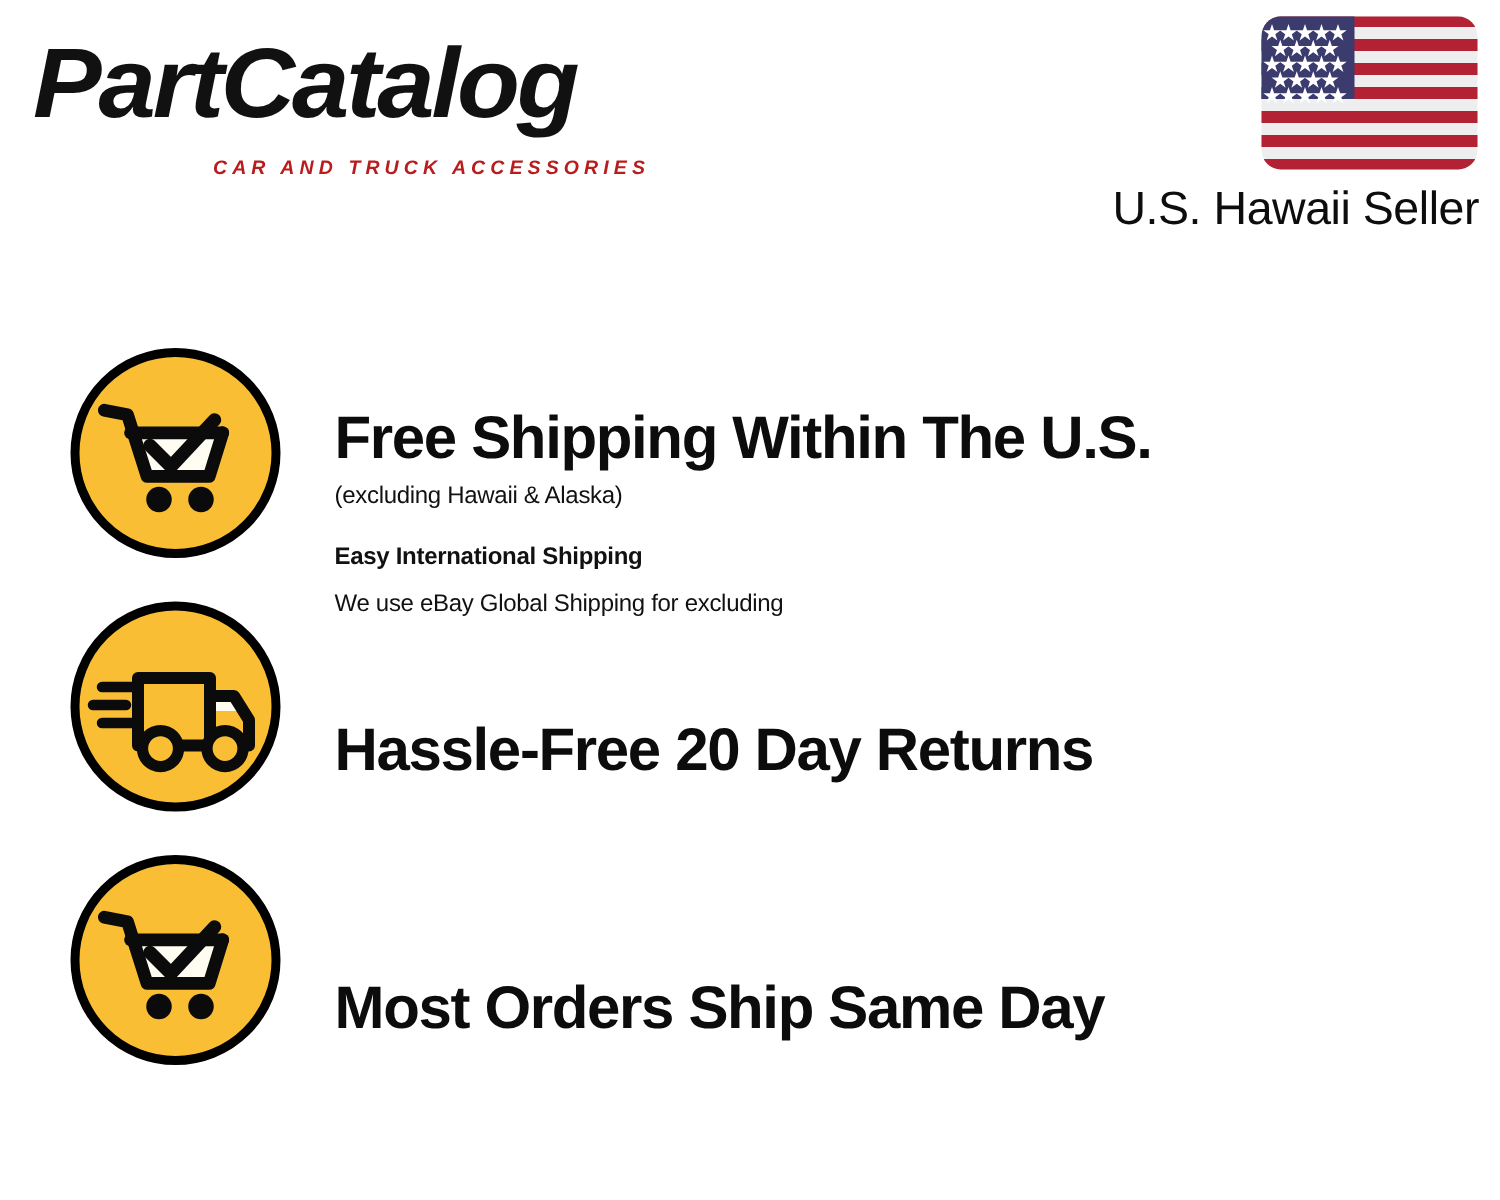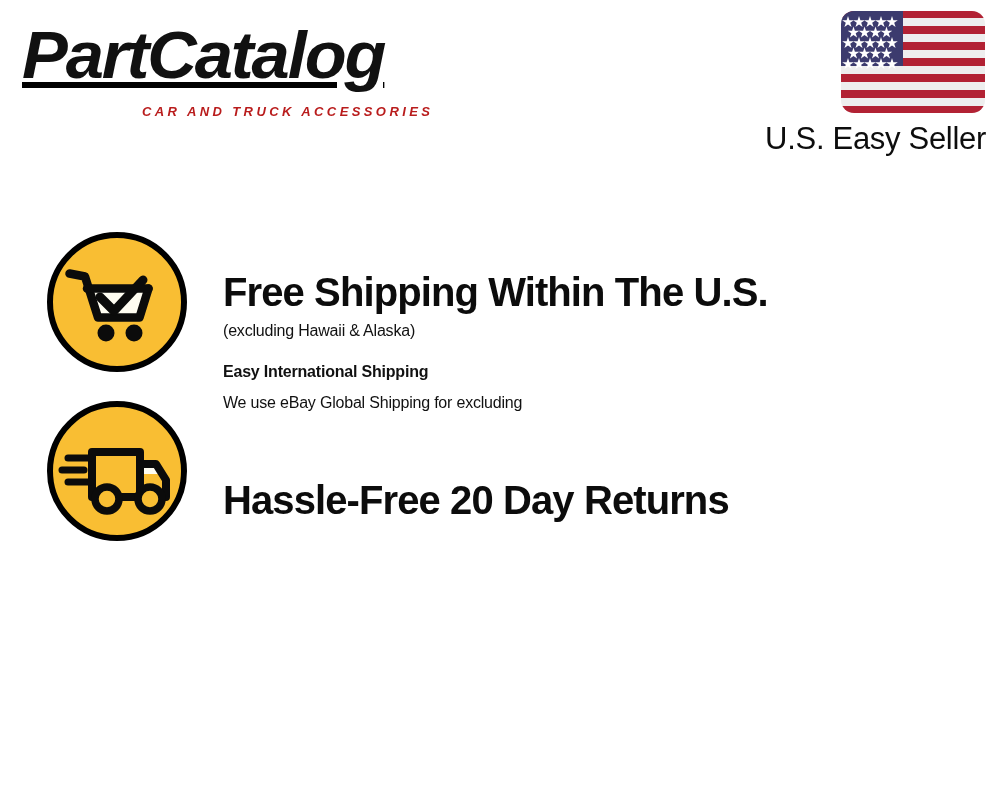--- a/index.html
+++ b/index.html
@@ -7,21 +7,21 @@
     width:1000px; height:800px;
     background:#ffffff;
     font-family:"Liberation Sans", sans-serif;
     overflow:hidden;
   }
   .page { position:relative; width:1000px; height:800px; background:#ffffff; }
 
   
   .header { position:absolute; left:0; top:0; width:1000px; height:170px; }
 
-  .brand { position:absolute; left:22px; top:18px; width:480px; height:100px;text-decoration:underline; }
+  .brand { position:absolute; left:22px; top:18px; width:480px; height:100px; }
   .brand-word {
     font-family:"Liberation Sans", sans-serif;
     font-weight:700; font-style:italic;
     font-size:66px; line-height:74px;
     letter-spacing:-2.0px;
     color:#111111;
     transform:scaleX(1.04);
     transform-origin:left center;
     white-space:nowrap;
   }
@@ -149,21 +149,21 @@
             <g transform="translate(0,42)">
               <polygon points="8,6 9.4,10.2 13.8,10.2 10.2,12.8 11.6,17 8,14.4 4.4,17 5.8,12.8 2.2,10.2 6.6,10.2"></polygon>
               <polygon points="19,6 20.4,10.2 24.8,10.2 21.2,12.8 22.6,17 19,14.4 15.4,17 16.8,12.8 13.2,10.2 17.6,10.2"></polygon>
               <polygon points="30,6 31.4,10.2 35.8,10.2 32.2,12.8 33.6,17 30,14.4 26.4,17 27.8,12.8 24.2,10.2 28.6,10.2"></polygon>
               <polygon points="41,6 42.4,10.2 46.8,10.2 43.2,12.8 44.6,17 41,14.4 37.4,17 38.8,12.8 35.2,10.2 39.6,10.2"></polygon>
               <polygon points="52,6 53.4,10.2 57.8,10.2 54.2,12.8 55.6,17 52,14.4 48.4,17 49.8,12.8 46.2,10.2 50.6,10.2"></polygon>
             </g>
           </g>
         </g>
       </svg>
-      <div class="seller-label">U.S. Easy Seller</div>
+      <div class="seller-label">U.S. Hawaii Seller</div>
     </div>
 
   </div>
 
   <div class="features">
 
     <div class="feature-row row-1">
       <div class="badge">
         <svg viewBox="0 0 146 146">
           <circle cx="73" cy="73" r="67" fill="#F9BE33" stroke="#000000" stroke-width="6"></circle>
@@ -204,16 +204,32 @@
 
           <circle cx="63" cy="101" r="12" fill="#F9BE33" stroke="#0B0B0B" stroke-width="7.5"></circle>
           <circle cx="106" cy="101" r="12" fill="#F9BE33" stroke="#0B0B0B" stroke-width="7.5"></circle>
         </svg>
       </div>
       <div class="feature-text">
         <div class="feature-title">Hassle-Free 20 Day Returns</div>
       </div>
     </div>
 
+    <div class="feature-row row-3">
+      <div class="badge">
+        <svg viewBox="0 0 146 146">
+          <circle cx="73" cy="73" r="67" fill="#F9BE33" stroke="#000000" stroke-width="6"></circle>
+          <path d="M45.5 59 L101 59 L93 88 L54 88 Z" fill="#FFFDF2"></path>
+          <path d="M25.5 44.5 L41 47.5 L54 88.5 L95.5 88.5 L104.5 59.5" fill="none" stroke="#0B0B0B" stroke-width="8.5" stroke-linecap="round" stroke-linejoin="round"></path>
+          <path d="M43 59.5 L104.5 59.5" fill="none" stroke="#0B0B0B" stroke-width="8.5" stroke-linecap="round"></path>
+          <path d="M56 68 L70 82 L99 51" fill="none" stroke="#0B0B0B" stroke-width="9" stroke-linecap="round" stroke-linejoin="round"></path>
+          <circle cx="62" cy="104" r="8.5" fill="#0B0B0B"></circle>
+          <circle cx="90" cy="104" r="8.5" fill="#0B0B0B"></circle>
+        </svg>
+      </div>
+      <div class="feature-text">
+        <div class="feature-title">Most Orders Ship Same Day</div>
+      </div>
+    </div>
 
   </div>
 
 </div>
 
 </body></html>

